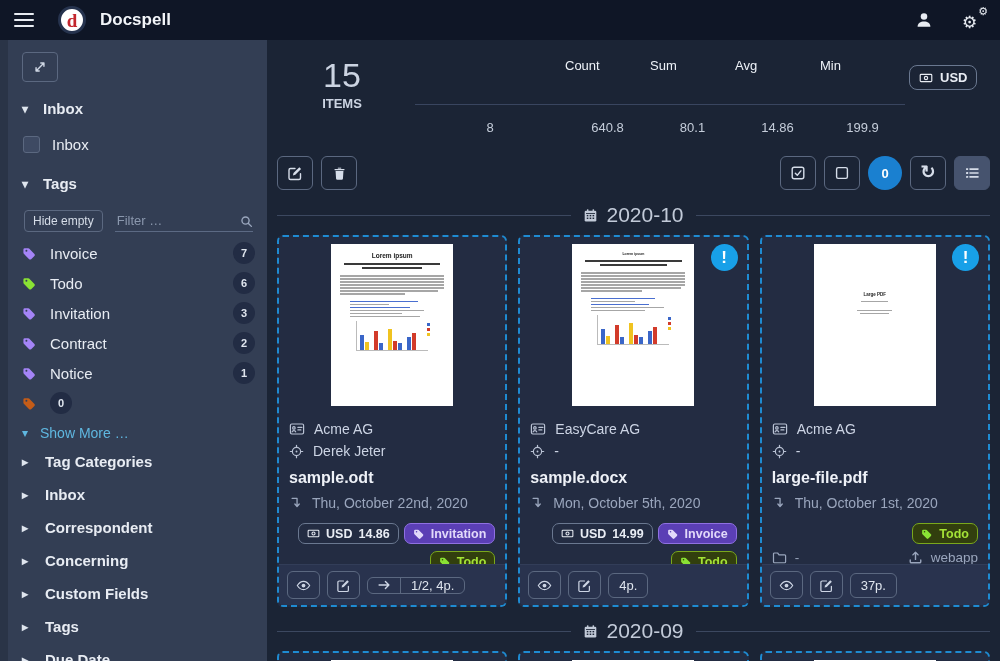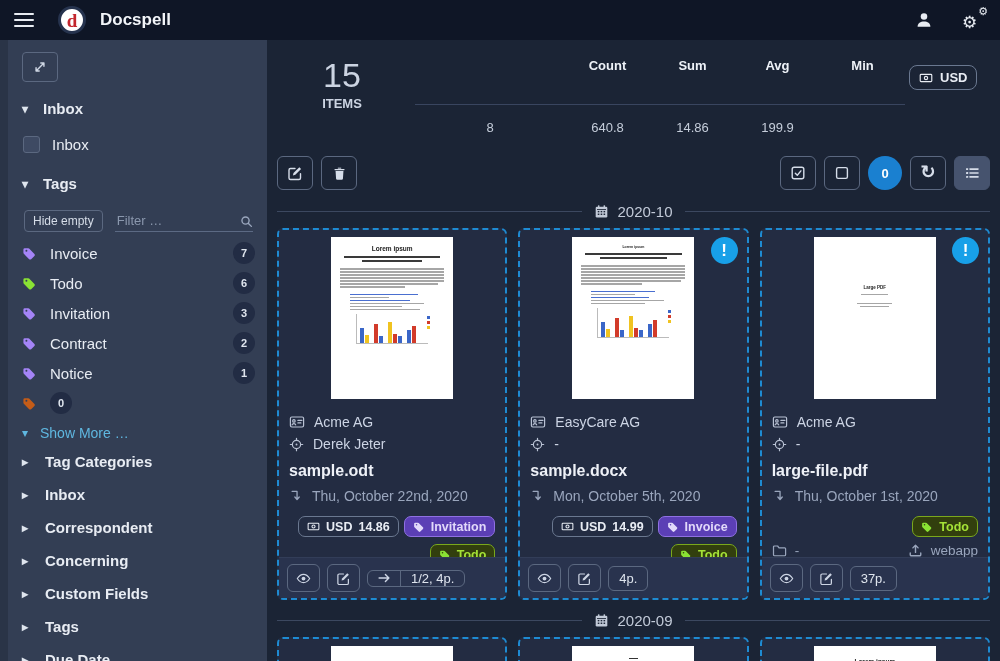--- a/index.html
+++ b/index.html
@@ -50,33 +50,33 @@
   .side-sec{display:flex;align-items:center;gap:13px;height:33px;font-weight:bold;font-size:15px;cursor:pointer;}
 
   
   .content{flex:1;min-width:0;padding:10px 10px 0;display:flex;flex-direction:column;overflow:hidden;}
 
   .stats{display:flex;align-items:flex-start;}
   .items-block{width:130px;text-align:center;margin-top:8px;color:#ccd4e2;}
   .items-block .num{font-size:34px;line-height:1.05;}
   .items-block .lab{font-size:13px;font-weight:bold;margin-top:2px;}
   .stats-table{flex:1;margin-left:8px;display:grid;grid-template-columns:150px 1fr 1fr 1fr 1fr 1fr;}
-  .st-h{font-size:13px;font-weight:bold;color:#eef2f8;text-align:center;padding:8px 0 9px;border-bottom:1px solid #39455f;}
+  .st-h{font-size:13px;font-weight:normal;color:#eef2f8;padding:8px 0 9px;border-bottom:1px solid #39455f;}
   .st-v{font-size:13px;color:var(--txt-dim);text-align:center;padding:15px 0;}
   .st-first{display:flex;align-items:center;justify-content:flex-start;padding-left:4px;}
   .money-badge{display:inline-flex;align-items:center;gap:7px;border:1px solid #6a7890;border-radius:8px;padding:4px 9px;color:#e9edf4;font-size:13px;font-weight:bold;}
 
   .toolbar{display:flex;align-items:center;gap:8px;margin:6px 0 4px;}
   .tbtn{width:36px;height:34px;border:1px solid var(--border);border-radius:6px;background:transparent;color:#d6dde9;display:flex;align-items:center;justify-content:center;cursor:pointer;}
   .tbtn.active{background:#46536e;border-color:#46536e;}
   .tb-right{margin-left:auto;display:flex;align-items:center;gap:8px;}
   .sel-count{width:34px;height:34px;border-radius:50%;background:var(--blue-btn);color:#fff;font-size:13px;font-weight:bold;display:flex;align-items:center;justify-content:center;cursor:pointer;}
   .sync-ch{font-size:18px;font-weight:bold;line-height:1;margin-top:-2px;}
 
-  .month-div{display:flex;align-items:center;gap:12px;margin:9px 0 8px;color:#c2cad8;font-size:15px;}
+  .month-div{display:flex;align-items:center;gap:12px;margin:9px 0 8px;color:#c2cad8;font-size:21px;}
   .month-div .hr{flex:1;border-top:1px solid var(--line);}
   .month-lab{display:flex;align-items:center;gap:8px;}
 
   .grid{display:grid;grid-template-columns:repeat(3,1fr);gap:11px;}
   .card{border:2px dashed var(--accent);border-radius:6px;background:var(--card-bg);display:flex;flex-direction:column;height:372px;position:relative;overflow:hidden;cursor:pointer;}
   .preview{height:172px;flex:0 0 172px;display:flex;justify-content:center;padding-top:7px;position:relative;}
   .warn{position:absolute;right:9px;top:7px;width:27px;height:27px;border-radius:50%;background:#18a0e8;color:#fff;font-weight:bold;font-size:17px;display:flex;align-items:center;justify-content:center;}
   .doc{width:122px;height:162px;background:#fff;padding:8px 9px;overflow:hidden;}
 
   .doc .t{font-size:6.5px;font-weight:bold;color:#1a1a1a;text-align:center;margin-bottom:4px;white-space:nowrap;}
@@ -283,20 +283,21 @@
             <span class="money-badge">
               <svg width="14" height="14" viewBox="0 0 16 16" fill="none" stroke="currentColor" stroke-width="1.3">
                   <rect x="1.4" y="3.9" width="13.2" height="8.2" rx="1"></rect>
                   <circle cx="8" cy="8" r="1.9"></circle>
                 </svg>
               <span>USD</span>
             </span>
           </div>
           <div class="st-v">8</div>
           <div class="st-v">640.8</div>
+          <div class="st-v">80.1</div>
           <div class="st-v">14.86</div>
           <div class="st-v">199.9</div>
         </div>
       </section>
 
       <section class="toolbar">
         <button class="tbtn">
           <svg width="16" height="16" viewBox="0 0 16 16" fill="none" stroke="currentColor" stroke-width="1.4" stroke-linecap="round" stroke-linejoin="round">
               <path d="M13.5 8.7V13a1.5 1.5 0 0 1-1.5 1.5H3.5A1.5 1.5 0 0 1 2 13V5a1.5 1.5 0 0 1 1.5-1.5H8"></path>
               <path d="M12.3 2.2l1.8 1.8-5.8 5.8-2.4.6.6-2.4z" fill="currentColor" stroke="none"></path>

